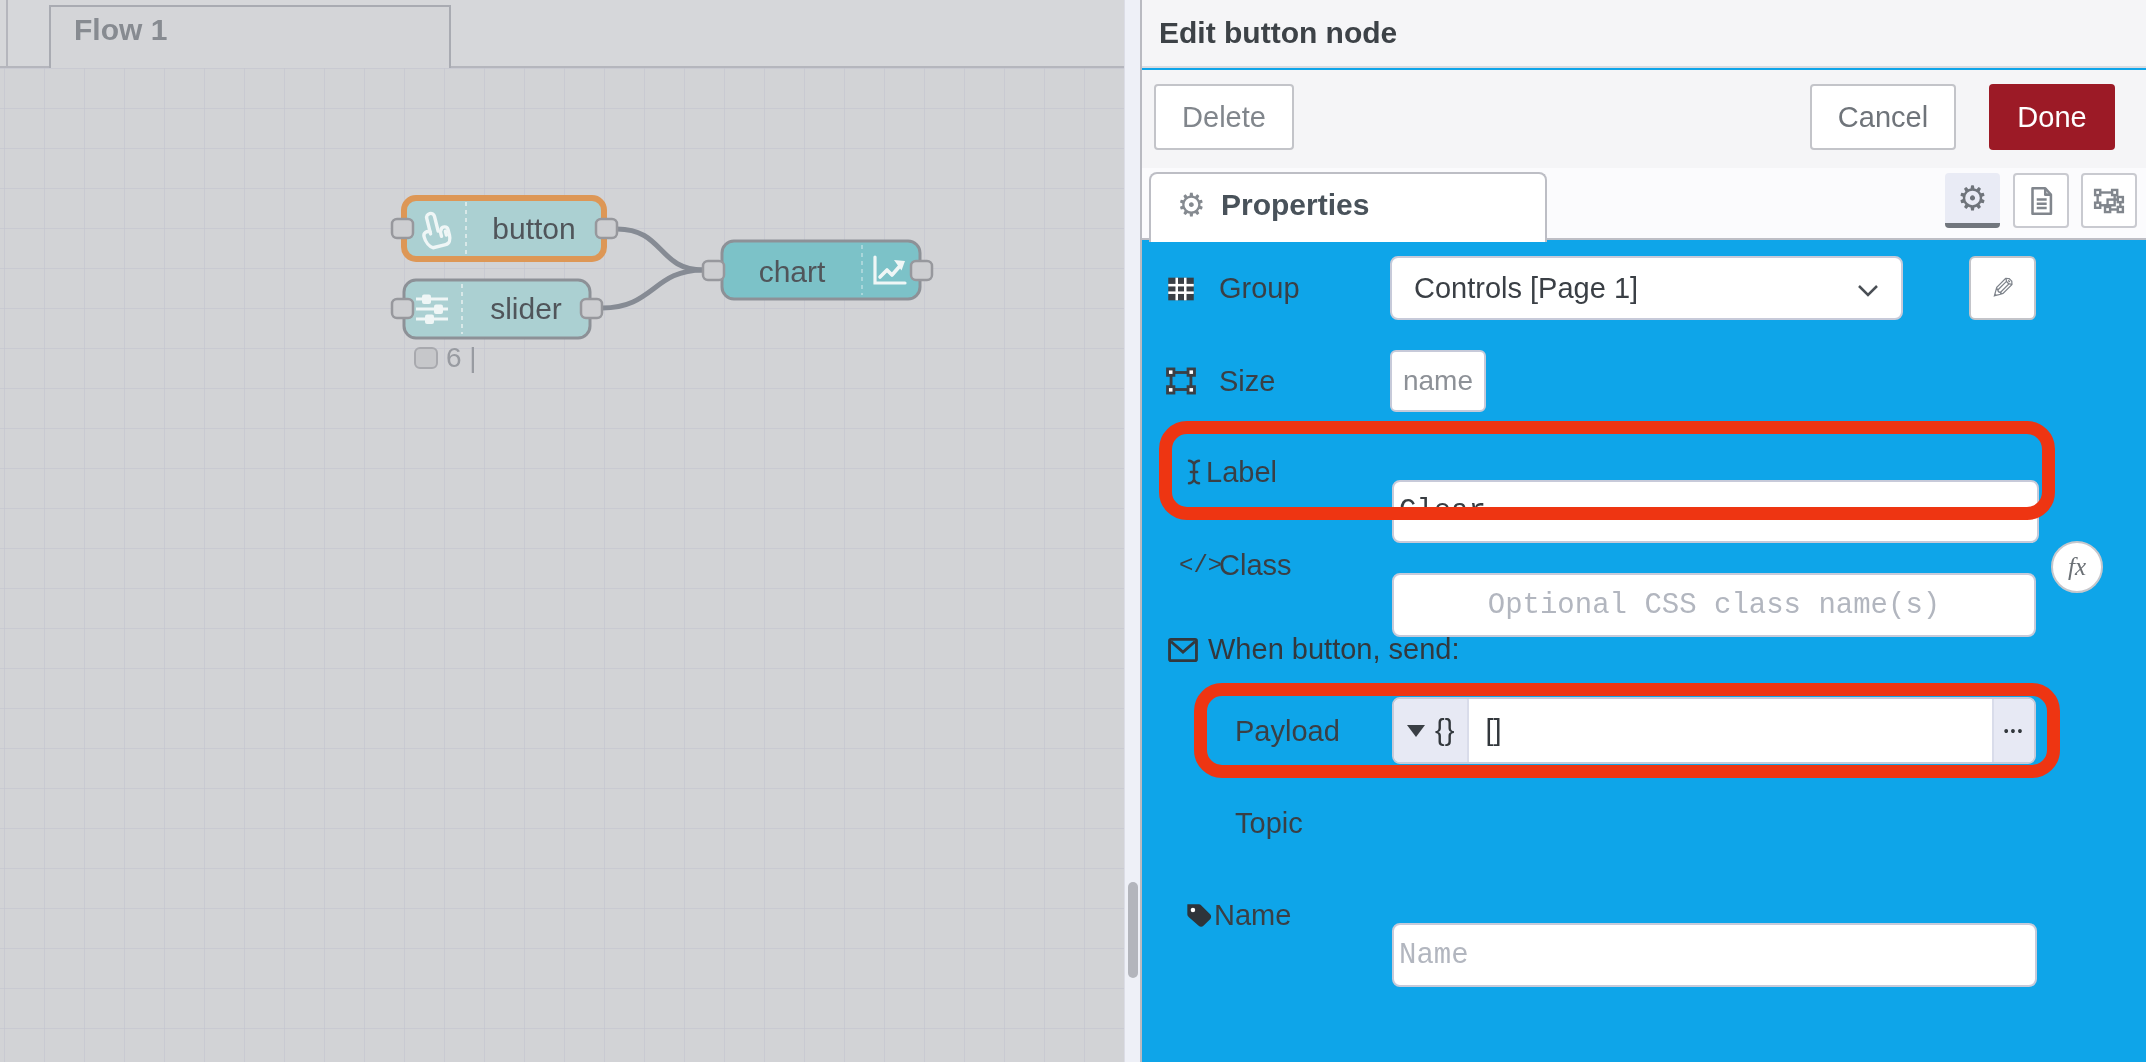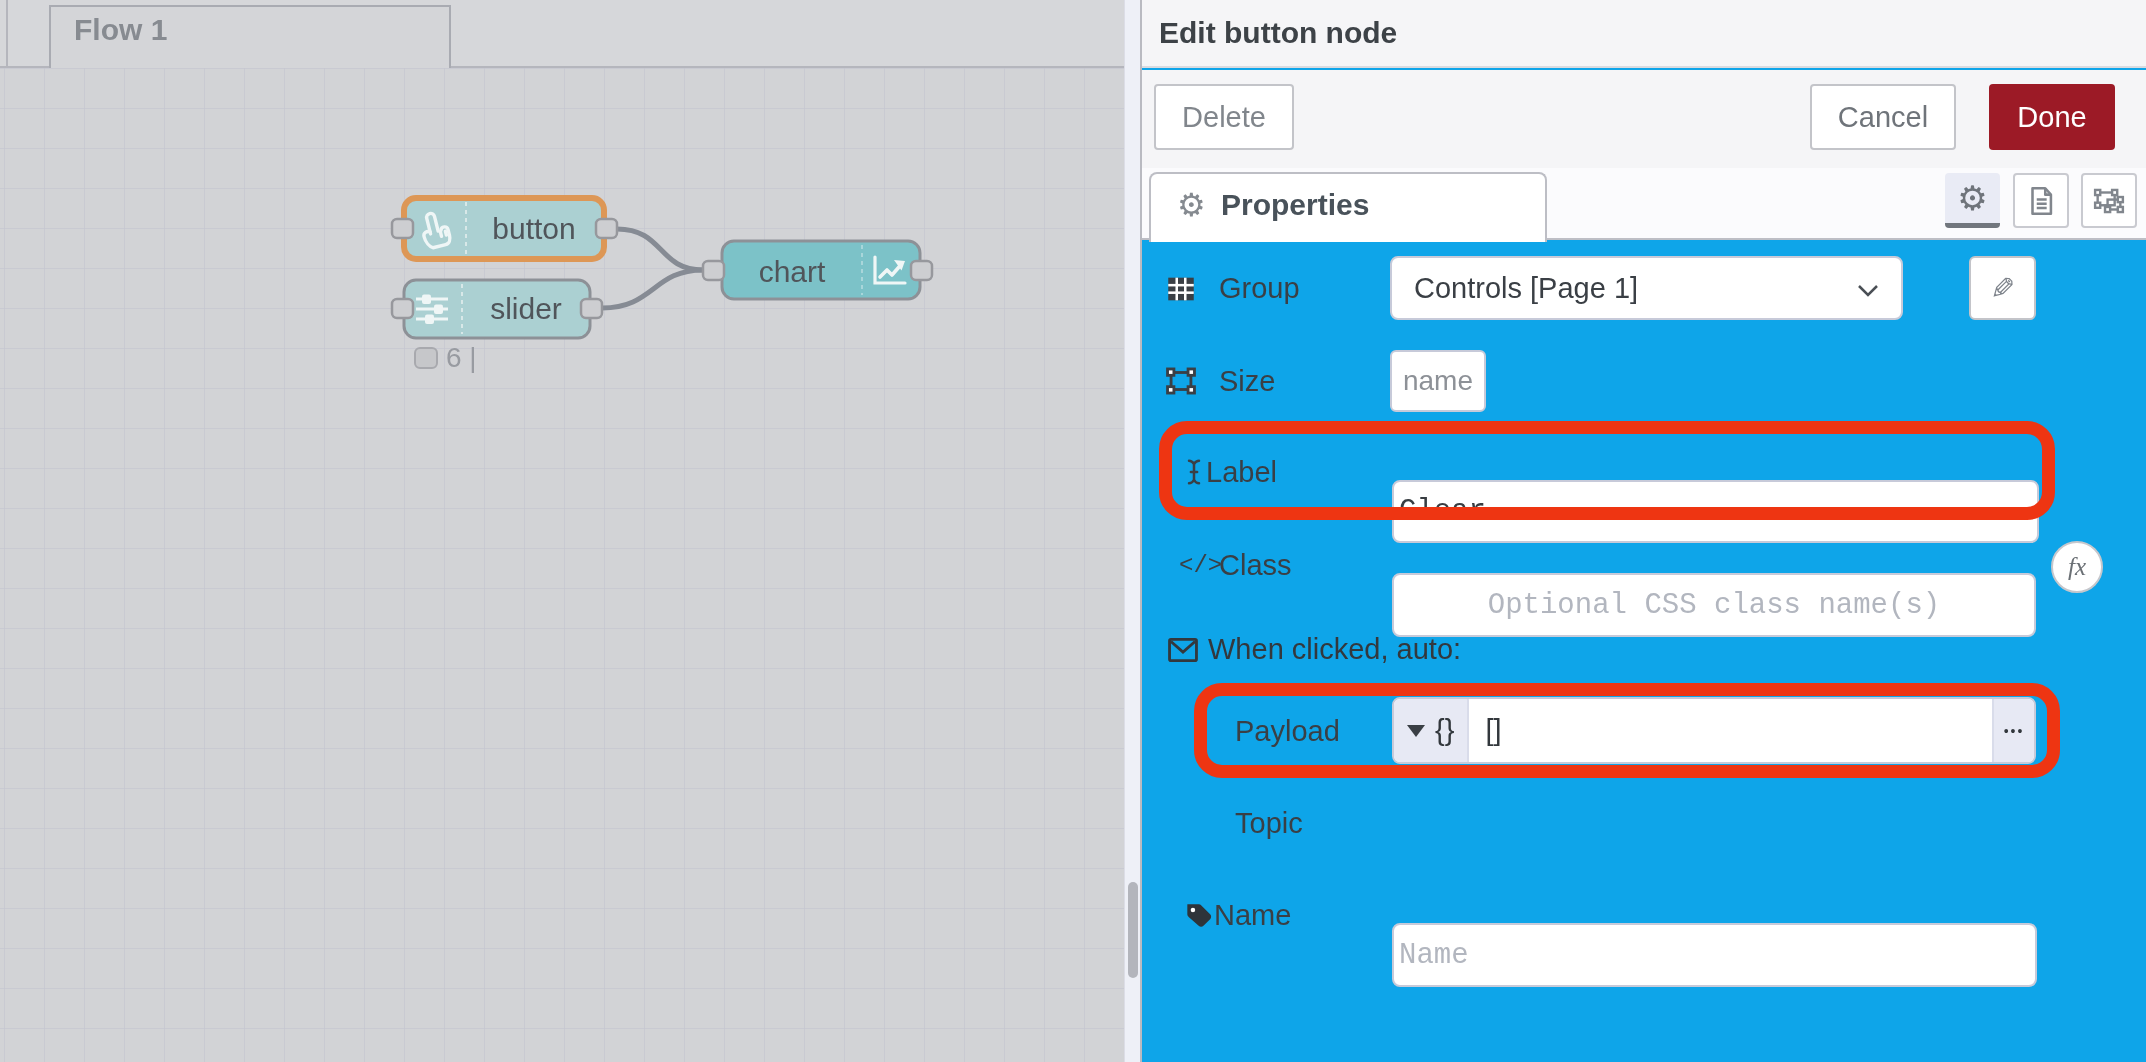--- a/index.html
+++ b/index.html
@@ -275,21 +275,21 @@
     <div class="fx-btn">
       <span>fx</span>
     </div>
 
     <svg class="f-icon" style="left:23px; top:633px; width:36px;" viewBox="0 0 24 24">
       <g fill="none" stroke="#33383d" stroke-width="2">
         <rect x="2.5" y="4.5" width="19" height="15" rx="1"></rect>
         <path d="M3.5,6 L12,13.5 L20.5,6"></path>
       </g>
     </svg>
-    <span class="section-label">When clicked, auto:</span>
+    <span class="section-label">When button, send:</span>
 
     <span class="f-label" style="left:93px; top:713px;">Payload</span>
     <div class="ti" style="left:250px; top:697px; width:644px; height:67px;">
       <div class="ti-btn">
         <span class="tri"></span>
         <span class="ti-glyph">{}</span>
       </div>
       <div class="ti-val">[]</div>
       <div class="ti-ell">
         <span>•••</span>

